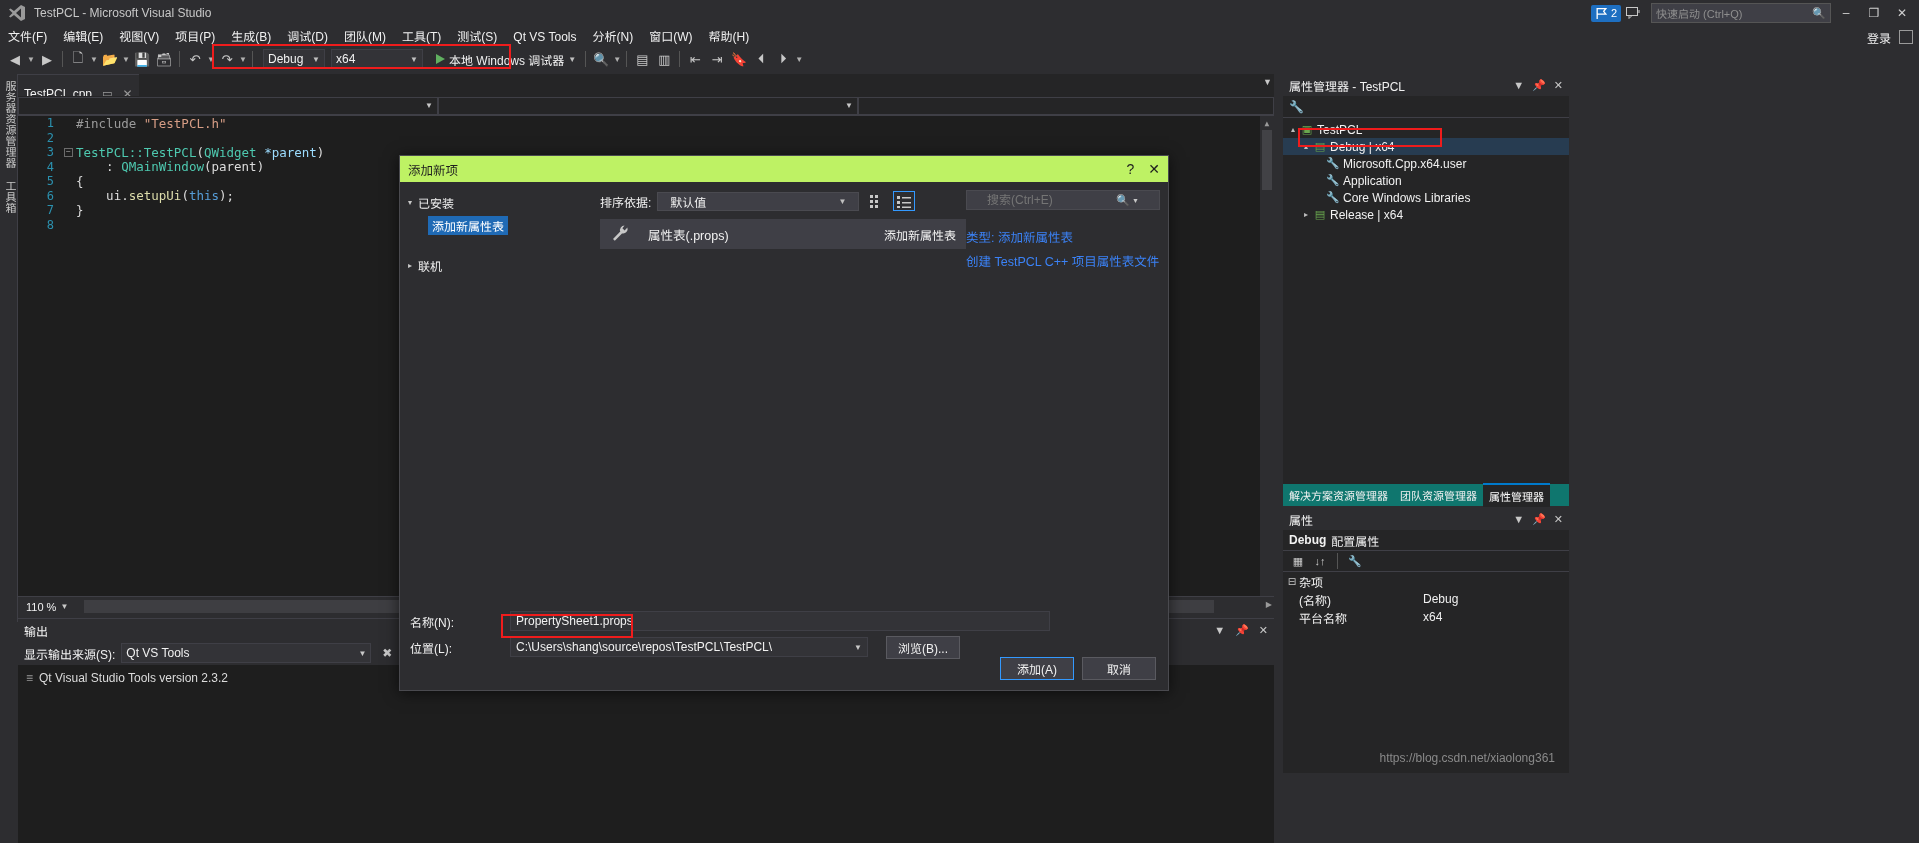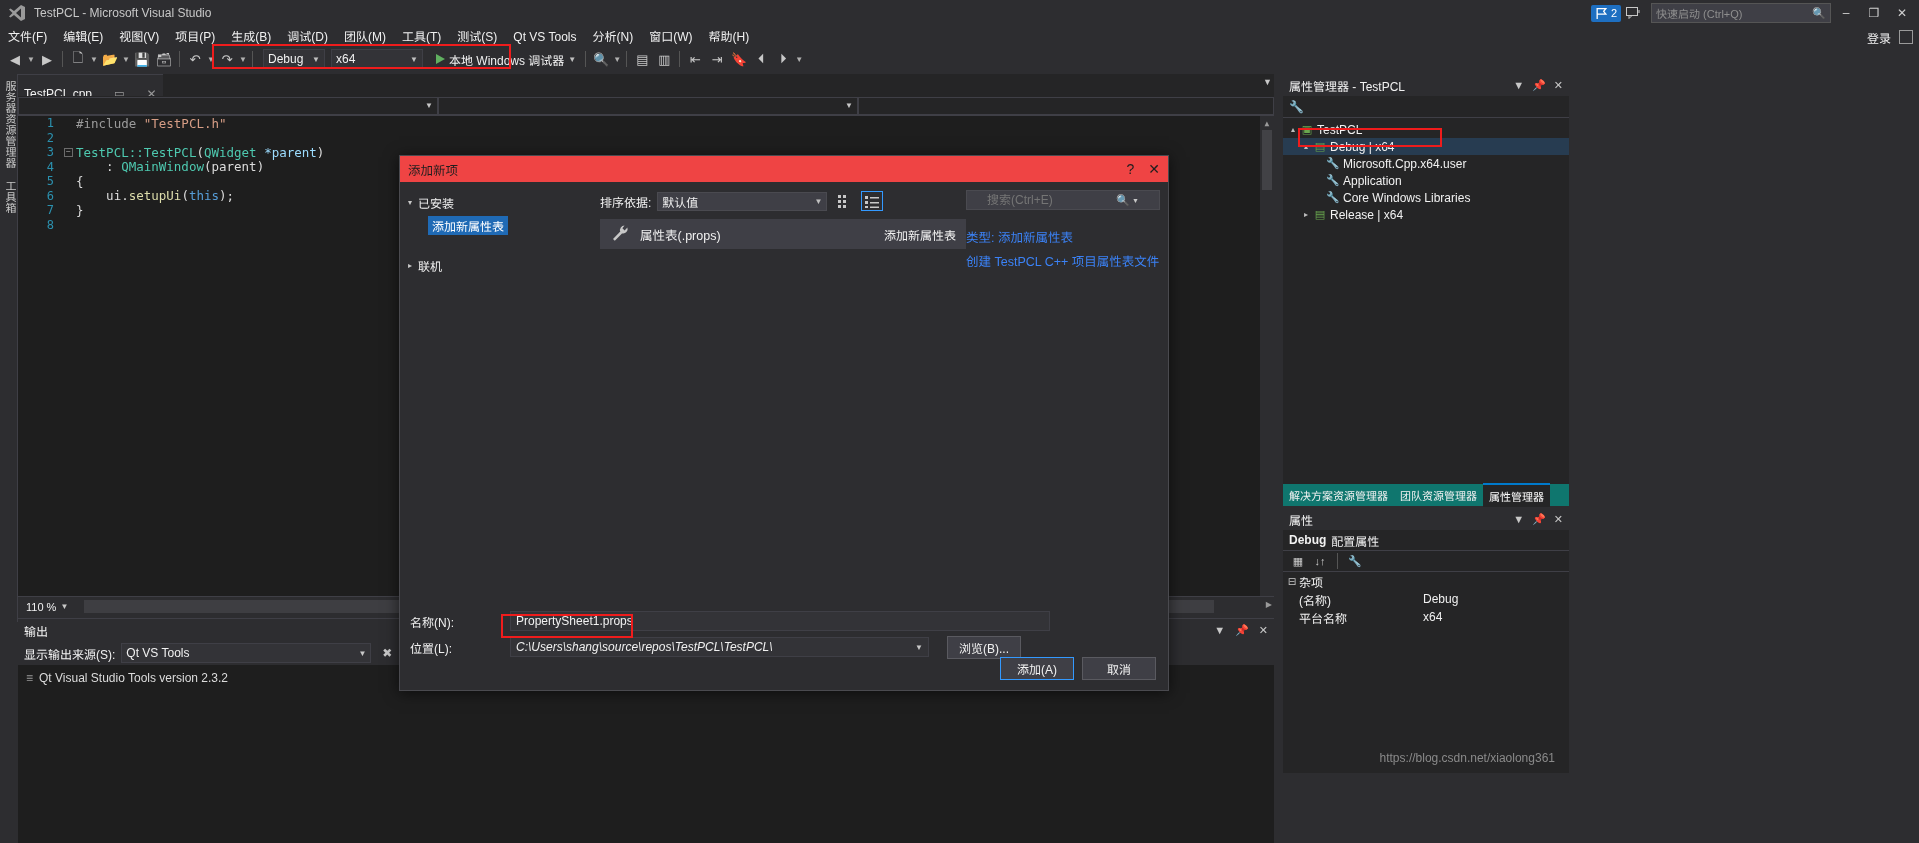--- a/index.html
+++ b/index.html
@@ -83,21 +83,21 @@
     color: #c8c8c8; font-size: 11px; padding: 6px 2px; letter-spacing: 0px;
   }
 
   
   .tabstrip {
     position: absolute; left: 18px; top: 74px; width: 1256px; height: 22px;
     background: #252526;
   }
   .doctab {
     position: absolute; left: 0; top: 0; height: 38px; background: #2d2d30;
-    display: flex; align-items: center; padding: 0 6px; gap: 22px;
+    display: flex; align-items: center; padding: 0 6px; gap: 10px;
     border-top: 1px solid #3f3f46; color: #f1f1f1; font-size: 12px;
   }
   .tab-pin { color: #9a9a9a; font-size: 11px; }
   .tab-close { color: #9a9a9a; font-size: 12px; }
   .tabstrip-right { position: absolute; right: 2px; top: 3px; color: #c8c8c8; font-size: 9px; }
 
   
   .editor-wrap {
     position: absolute; left: 18px; top: 96px; width: 1256px; height: 520px;
     background: #1e1e1e;
@@ -200,65 +200,65 @@
   .watermark { position: absolute; right: 14px; bottom: 8px; color: #8a8a8a; font-size: 12px; }
 
   
   .overlay { position: absolute; left: 0; top: 0; width: 1919px; height: 843px; background: rgba(0,0,0,0); }
   .dialog {
     position: absolute; left: 399px; top: 155px; width: 770px; height: 536px;
     background: #2d2d30; border: 1px solid #4a4a4f;
     box-shadow: 0 2px 14px rgba(0,0,0,.6);
   }
   .dlg-title {
-    height: 26px; background: #ef4444; display: flex; align-items: center; padding: 0 8px;
+    height: 26px; background: #bef264; display: flex; align-items: center; padding: 0 8px;
     color: #1e1e1e; font-size: 12.5px;
   }
   .dlg-title .sp { margin-left: auto; display: flex; align-items: center; gap: 14px; }
   .dlg-help { color: #1e1e1e; font-size: 14px; }
   .dlg-x { color: #1e1e1e; font-size: 14px; }
   .dlg-body { position: relative; height: 446px; background: #2d2d30; display: flex; }
 
   .dlg-left { width: 200px; padding: 10px 0 0 8px; }
   .grp-hdr { display: flex; align-items: center; gap: 6px; font-size: 12px; color: #f1f1f1; height: 20px;}
   .grp-hdr .arr { font-size: 8px; color: #c8c8c8; }
   .grp-child { margin-left: 20px; margin-top: 4px; }
   .grp-child .sel-item { display: inline-block; background: #1f6ab5; color: #ffffff; padding: 1px 4px; font-size: 12px; }
   .grp-online { margin-top: 20px; }
 
   .dlg-mid { width: 366px; padding-top: 8px; }
   .sortrow { display: flex; align-items: center; gap: 6px; height: 22px; }
   .sortrow .lbl { font-size: 12px; color: #f1f1f1; }
-  .sort-combo { width: 170px; height: 19px; background: #3f3f46; border: 1px solid #4a4a50;
-     display: flex; align-items: center; padding: 0 4px; font-size: 12px; color: #f1f1f1; }
+  .sort-combo { width: 202px; height: 19px; background: #3f3f46; border: 1px solid #4a4a50;
+     display: flex; align-items: center; padding: 0 12px; font-size: 12px; color: #f1f1f1; }
   .sort-combo .carr { margin-left: auto; font-size: 8px; color: #c0c0c0; }
   .viewbtn { width: 22px; height: 20px; display: flex; align-items: center; justify-content: center; }
   .viewbtn.active { border: 1px solid #3399ff; }
   .itemlist { margin-top: 7px; height: 395px; background: #2d2d30; }
-  .item-row { display: flex; align-items: center; height: 30px; background: #3f3f46; padding: 0 10px; gap: 10px; }
+  .item-row { display: flex; align-items: center; height: 30px; background: #3f3f46; padding: 0 10px; gap: 18px; }
   .item-row .nm { font-size: 12.5px; color: #f1f1f1; }
   .item-row .tag { margin-left: auto; font-size: 12px; color: #f1f1f1; }
 
   .dlg-right { flex: 1; padding-top: 8px; padding-right: 8px; }
   .search-box { height: 20px; background: #3f3f46; border: 1px solid #4a4a50; display: flex;
      align-items: center; padding: 0 20px; }
   .search-box input {
     background: transparent; border: 0; outline: none; color: #a0a0a0; font-size: 12px;
     width: 100%; font-family: "Liberation Sans", sans-serif;
   }
   .search-ico { color: #c8c8c8; font-size: 11px; margin-left: 4px; display:flex; align-items:center; gap:2px;}
   .detail { padding-top: 16px; font-size: 12.5px; line-height: 24px; color: #3b82f6; }
 
   .dlg-footer { position: absolute; left: 0; bottom: 0; width: 768px; height: 82px; background: #2d2d30; }
   .frow { display: flex; align-items: center; height: 26px; padding-left: 10px; gap: 8px; }
   .frow .flbl { width: 92px; font-size: 12px; color: #f1f1f1; }
   .ftext { height: 20px; background: #333337; border: 1px solid #3f3f46; display: flex;
      align-items: center; padding: 0 5px; font-size: 12px; color: #f1f1f1; }
   .ftext.name { width: 540px; }
-  .ftext.loc { width: 419px; display: flex; font-style: italic; }
+  .ftext.loc { width: 358px; display: flex; }
   .ftext .carr { margin-left: auto; font-size: 8px; color: #c8c8c8; }
   .btn { height: 23px; min-width: 74px; background: #3f3f46; border: 1px solid #5a5a60;
      color: #f1f1f1; font-size: 12px; display: flex; align-items: center; justify-content: center; }
   .btn.primary { background: #3f3f46; border: 1px solid #3399ff; }
   .btnrow { position: absolute; right: 12px; bottom: 10px; display: flex; gap: 8px; }
 </style>
 </head>
 <body>
 
 <div id="app">

